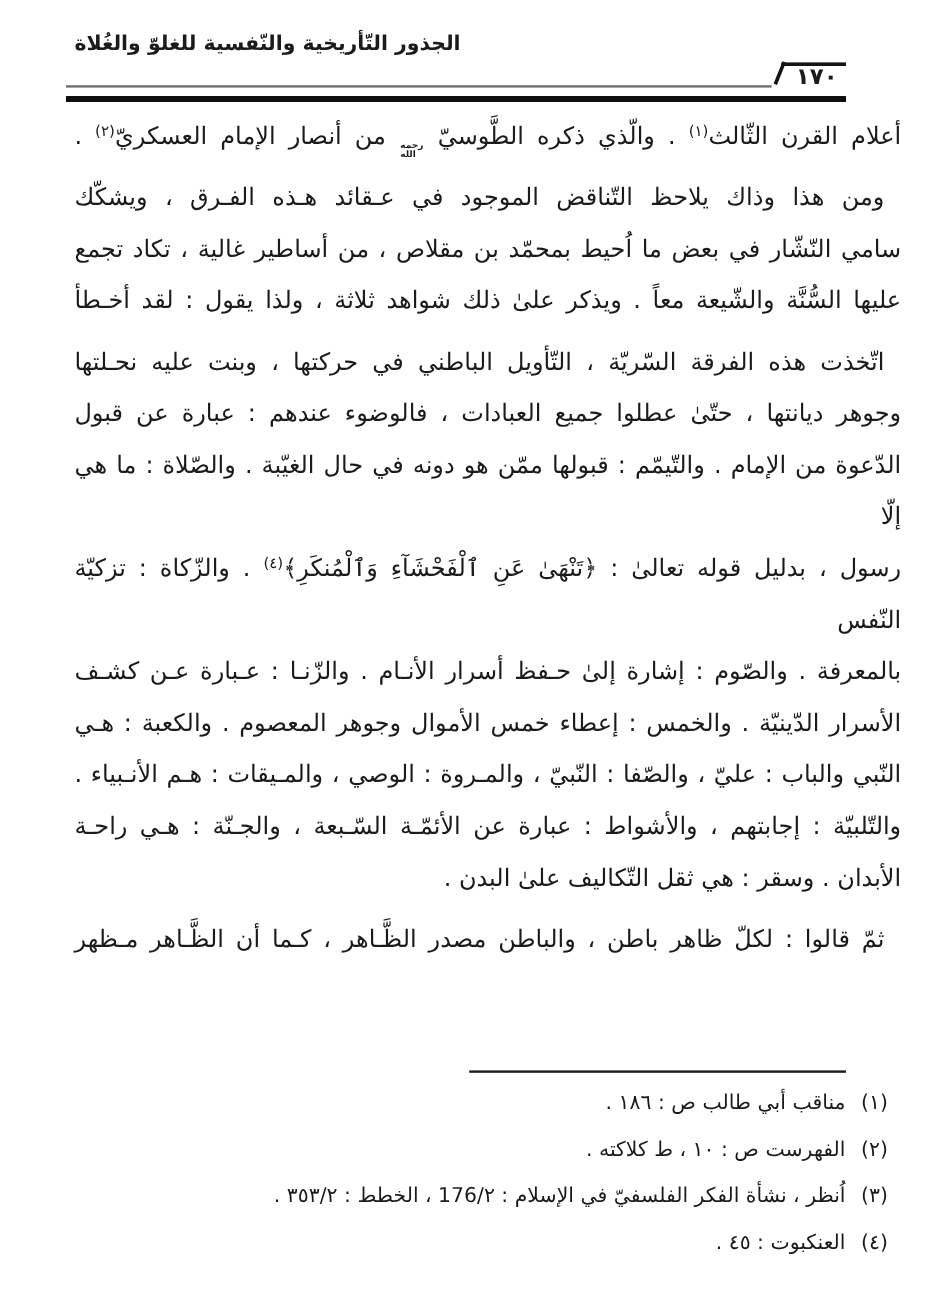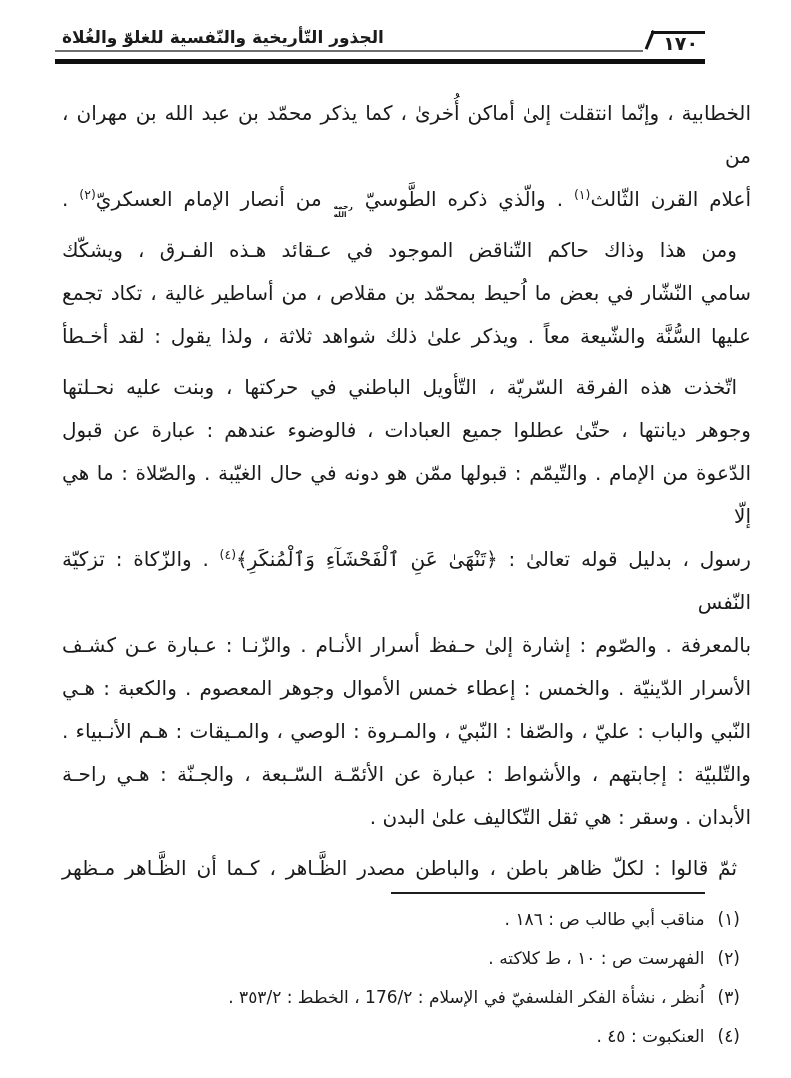--- a/index.html
+++ b/index.html
@@ -7,21 +7,21 @@
     width:791px;height:1078px;background:#ffffff;position:relative;
     font-family:"DejaVu Sans", sans-serif;color:#1b1b1b;overflow:hidden;
   }
   .page{position:absolute;inset:0;padding-left:20px;}
 
   
   .header-title{
     position:absolute;left:62px;top:27px;direction:rtl;
     font-size:17px;font-weight:bold;white-space:nowrap;
   }
-  .rule-area{position:absolute;left:55px;top:28px;width:650px;height:36px;}
+  .rule-area{position:absolute;left:55px;top:49px;width:650px;height:36px;}
   .thin-line{position:absolute;left:0;top:22px;width:588px;height:1.5px;background:#6f6f6f;}
   .shelf-line{position:absolute;right:0;top:3px;width:54px;height:2.5px;background:#141414;}
   .diag-line{position:absolute;right:51px;top:3px;width:2.5px;height:20px;background:#141414;
     transform:rotate(22deg);transform-origin:top right;}
   .page-number{position:absolute;right:7px;top:4px;font-size:19px;font-weight:bold;letter-spacing:1px;direction:rtl;}
   .thick-line{position:absolute;left:0;top:31px;width:100%;height:4.5px;background:#0f0f0f;}
 
   
   .body-text{
     position:absolute;left:62px;top:92px;width:689px;direction:rtl;
@@ -54,28 +54,27 @@
   <div class="rule-area">
     <div class="thin-line"></div>
     <div class="shelf-line"></div>
     <div class="diag-line"></div>
     <span class="page-number">١٧٠</span>
     <div class="thick-line"></div>
   </div>
 
   <div class="body-text">
       <div class="para">
-        <div class="line">الخطابية ، وإنّما انتقلت إلىٰ أماكن أُخرىٰ ، كما يذكر محمّد بن عبد الله بن مهران ، من</div>
         <div class="line">أعلام القرن الثّالث<sup class="fn-ref">(١)</sup> . والّذي ذكره الطَّوسيّ <span class="honorific">
             <span>رحمه</span>
             <span>الله</span>
           </span> من أنصار الإمام العسكريّ<sup class="fn-ref">(٢)</sup> .</div>
       </div>
       <div class="para">
-        <div class="line indent">ومن هذا وذاك حاكم التّناقض الموجود في عـقائد هـذه الفـرق ، ويشكّك</div>
+        <div class="line indent">ومن هذا وذاك يلاحظ التّناقض الموجود في عـقائد هـذه الفـرق ، ويشكّك</div>
         <div class="line">سامي النّشّار في بعض ما اُحيط بمحمّد بن مقلاص ، من أساطير غالية ، تكاد تجمع</div>
         <div class="line">عليها السُّنَّة والشّيعة معاً . ويذكر علىٰ ذلك شواهد ثلاثة ، ولذا يقول : لقد أخـطأ</div>
       </div>
       <div class="para">
         <div class="line indent">اتّخذت هذه الفرقة السّريّة ، التّأويل الباطني في حركتها ، وبنت عليه نحـلتها</div>
         <div class="line">وجوهر ديانتها ، حتّىٰ عطلوا جميع العبادات ، فالوضوء عندهم : عبارة عن قبول</div>
         <div class="line">الدّعوة من الإمام . والتّيمّم : قبولها ممّن هو دونه في حال الغيّبة . والصّلاة : ما هي إلّا</div>
         <div class="line">رسول ، بدليل قوله تعالىٰ : ﴿تَنْهَىٰ عَنِ ٱلْفَحْشَآءِ وَٱلْمُنكَرِ﴾<sup class="fn-ref">(٤)</sup> . والزّكاة : تزكيّة النّفس</div>
         <div class="line">بالمعرفة . والصّوم : إشارة إلىٰ حـفظ أسرار الأنـام . والزّنـا : عـبارة عـن كشـف</div>
         <div class="line">الأسرار الدّينيّة . والخمس : إعطاء خمس الأموال وجوهر المعصوم . والكعبة : هـي</div>

